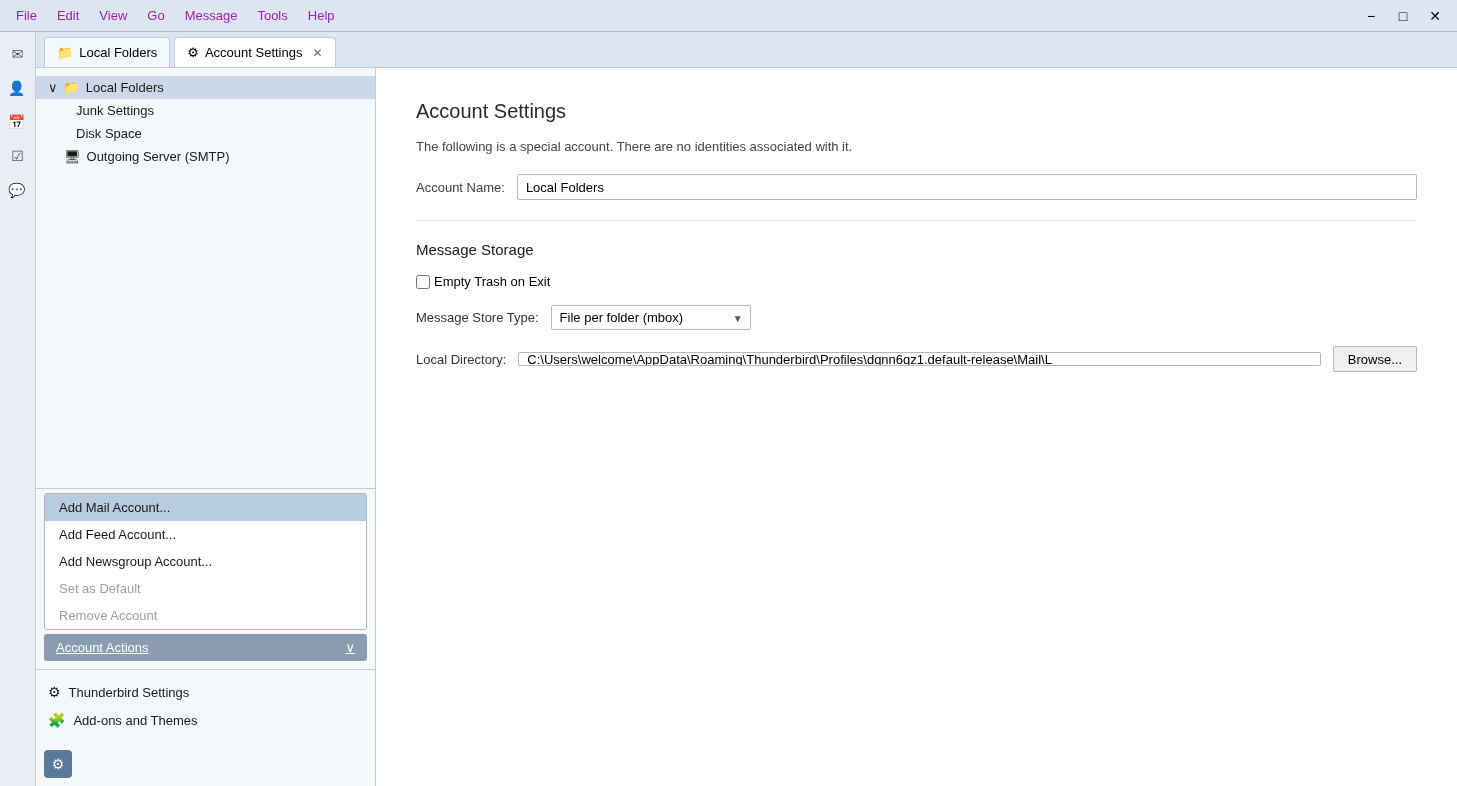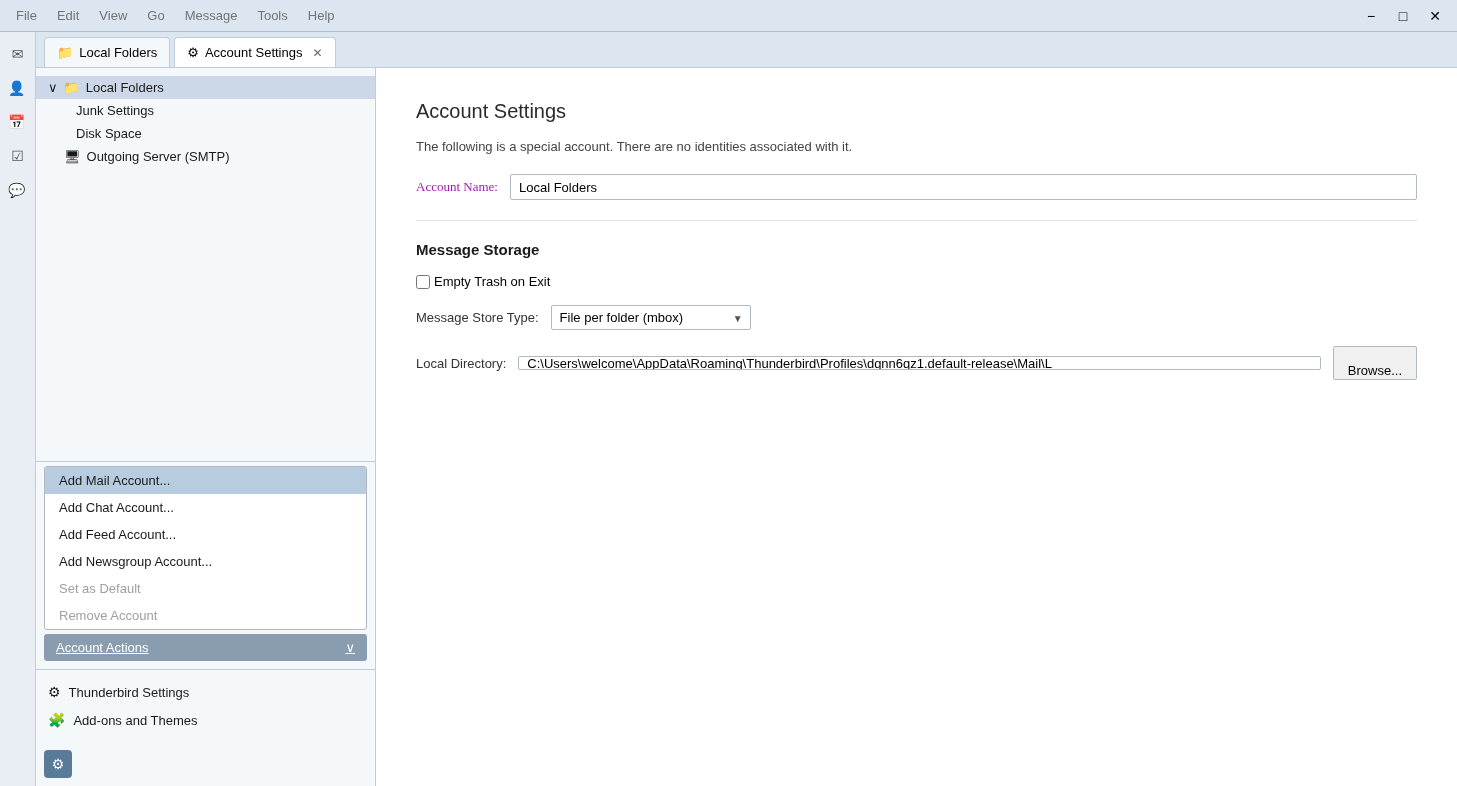--- a/index.html
+++ b/index.html
@@ -10,21 +10,21 @@
       background: #dce6f0;
       height: 32px;
       display: flex;
       align-items: center;
       justify-content: space-between;
       padding: 0 8px;
       border-bottom: 1px solid #b0c0d0;
     }
     .title-bar-left { display: flex; align-items: center; gap: 16px; }
     .menu-bar { display: flex; gap: 4px; }
-    .menu-item { padding: 2px 8px; cursor: pointer; font-size: 13px; color: #737373; }
+    .menu-item { padding: 2px 8px; cursor: pointer; font-size: 13px; color: #a21caf; }
     .title-bar-controls { display: flex; gap: 4px; }
     .win-btn { width: 28px; height: 22px; border: none; background: transparent; cursor: pointer; font-size: 14px; display: flex; align-items: center; justify-content: center; }
 
     
     .app-container { display: flex; height: calc(786px - 32px); }
 
     
     .icon-sidebar {
       width: 36px;
       background: #e8eef4;
@@ -160,35 +160,34 @@
     }
     .description {
       font-size: 13px; color: #444;
       margin-bottom: 20px;
     }
     .form-row {
       display: flex; align-items: center; gap: 12px;
       margin-bottom: 16px;
     }
     .form-label {
-      font-size: 13px; color: #a21caf;
+      font-size: 13px; color: #404040;
       white-space: nowrap;
-      font-family: Liberation Serif, serif;
     }
     .form-input {
       flex: 1;
       padding: 4px 8px;
       border: 1px solid #b0b8c4;
       border-radius: 2px;
       font-size: 13px;
       background: white;
       height: 26px;
     }
     .section-title {
-      font-size: 15px; font-weight: 700; color: #1a1a1a;
+      font-size: 15px; font-weight: 400; color: #1a1a1a;
       margin-bottom: 16px; margin-top: 8px;
     }
     .checkbox-row {
       display: flex; align-items: center; gap: 4px;
       margin-bottom: 16px;
     }
     .checkbox-row input[type=checkbox] { width: 14px; height: 14px; }
     .select-row {
       display: flex; align-items: center; gap: 12px;
       margin-bottom: 16px;
@@ -220,21 +219,21 @@
     .dir-input {
       flex: 1;
       padding: 4px 8px;
       border: 1px solid #b0b8c4;
       border-radius: 2px;
       font-size: 13px;
       background: white;
       height: 14px;
     }
     .browse-btn {
-      padding: 16px 14px;
+      padding: 4px 14px;
       border: 1px solid #b0b8c4;
       border-radius: 2px;
       background: #f0f0f0;
       font-size: 13px;
       cursor: pointer;
       height: 26px;
       white-space: nowrap;
     }
 
     .separator { border: none; border-top: 1px solid #e0e4e8; margin: 20px 0; }
@@ -305,21 +304,20 @@
           <div class="folder-item" style="padding-left:28px;">
             <span>🖥</span>
             <span>Outgoing Server (SMTP)</span>
           </div>
 
         </div>
 
         <div class="account-actions-section">
           <div class="dropdown-menu">
             <div class="dropdown-menu-item highlighted">Add Mail Account...</div>
-            <div class="dropdown-menu-item">Add Chat Account...</div>
             <div class="dropdown-menu-item">Add Feed Account...</div>
             <div class="dropdown-menu-item">Add Newsgroup Account...</div>
             <div class="dropdown-menu-item disabled">Set as Default</div>
             <div class="dropdown-menu-item disabled">Remove Account</div>
           </div>
 
           <div class="account-actions-btn">
             <span>Account Actions</span>
             <span>∨</span>
           </div>

